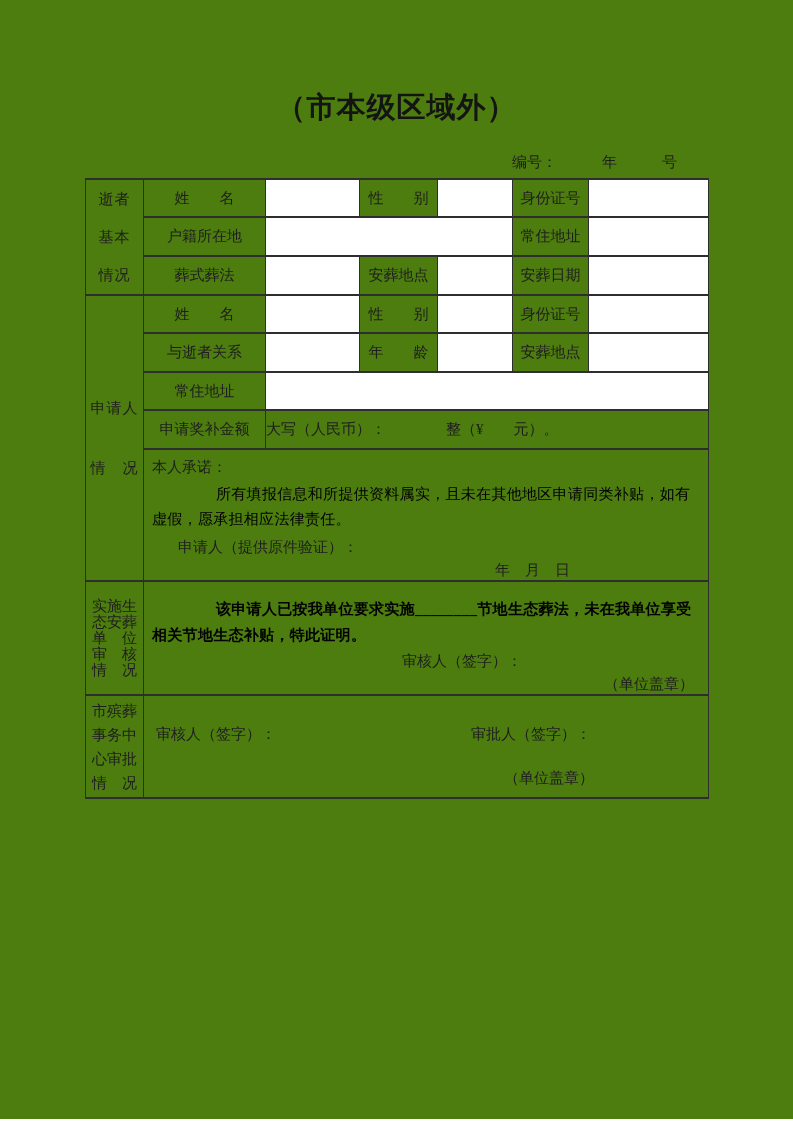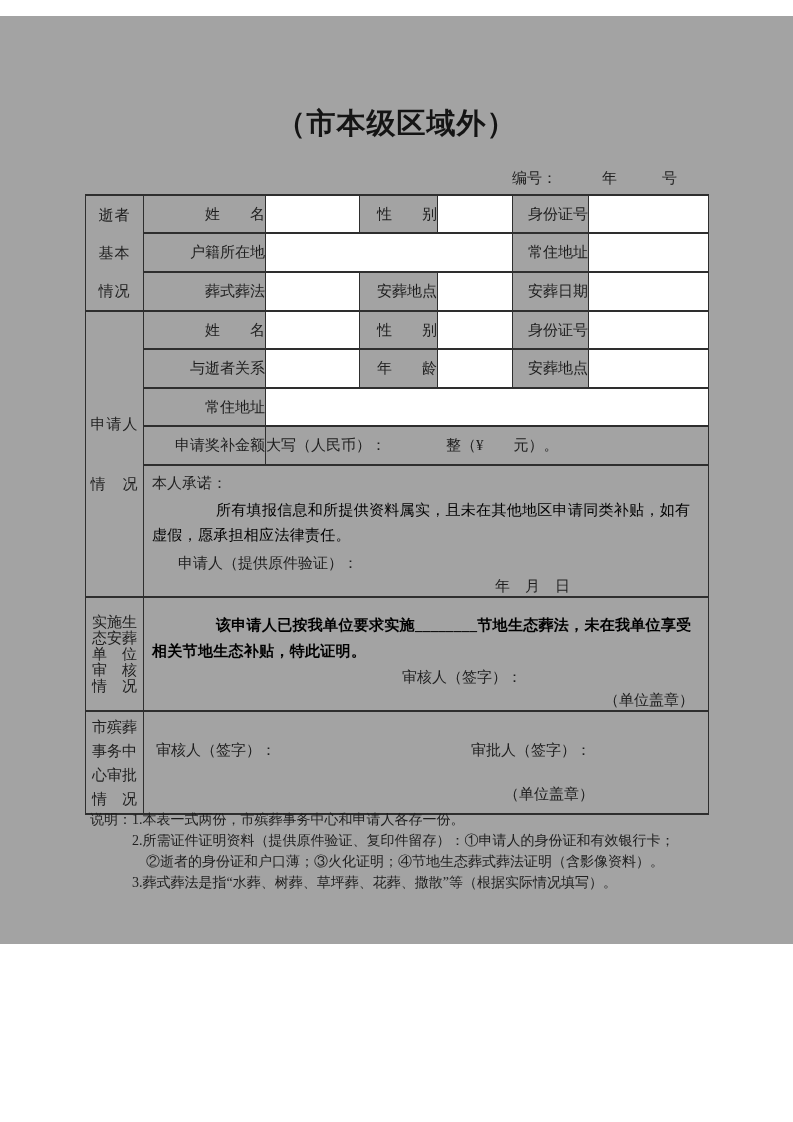--- a/index.html
+++ b/index.html
@@ -1,23 +1,22 @@
 <!DOCTYPE html>
 <html><head>
 <meta charset="utf-8">
 <style>
   html,body{margin:0;padding:0;background:#ffffff;}
   .page{
     position:relative;
-    width:793px;height:928px;
-    background:#a3a3a3;
+    width:793px;height:1119px;
+    background:#4d7c0f;
     font-family:"Liberation Serif","DejaVu Serif",serif;
     color:#1e1e1e;
     overflow:hidden;
-    margin-top:16px;
   }
   .doc-title{
     position:absolute;top:88px;left:0;right:0;
     text-align:center;
     font-family:"Liberation Sans","DejaVu Sans",sans-serif;
     font-weight:700;font-size:29px;letter-spacing:1px;color:#141414;
     white-space:nowrap;
   }
   .serial-line{
     position:absolute;top:152px;left:512px;
@@ -34,21 +33,21 @@
     border-top:2px solid #2e2e2e;border-bottom:2px solid #2e2e2e;
     padding:0;vertical-align:middle;overflow:hidden;
   }
   td.sec{
     text-align:center;white-space:pre-line;
     line-height:38px;letter-spacing:1px;
   }
   td.sec-applicant{line-height:30px;}
   td.sec-tight{line-height:16px;letter-spacing:0;}
   td.sec-four{line-height:24px;letter-spacing:0;text-align:center;}
-  td.lbl{text-align:right;white-space:pre;}
+  td.lbl{text-align:center;white-space:pre;}
   td.val{background:#ffffff;}
   td.amount-cell{text-align:left;padding-left:10px;white-space:pre;}
   td.block{vertical-align:top;}
   .commit-cell-inner{padding:6px 10px 0 8px;}
   .commit-head{line-height:22px;}
   .commit-body{
     margin-top:4px;line-height:25px;
     font-weight:400;color:#000;text-indent:64px;letter-spacing:0.3px;
   }
   .commit-sign{margin-top:4px;line-height:22px;padding-left:26px;}
@@ -184,23 +183,14 @@
               <span class="approval-reviewer">审核人（签字）：</span>
               <span class="approval-approver">审批人（签字）：</span>
             </div>
             <div class="approval-seal">（单位盖章）</div>
           </div>
         </td>
       </tr>
     </tbody>
   </table>
 
-  <div class="notes">
-    <div class="notes-label">说明：</div>
-    <div class="notes-items">
-      <div class="note-item">1.本表一式两份，市殡葬事务中心和申请人各存一份。</div>
-      <div class="note-item">2.所需证件证明资料（提供原件验证、复印件留存）：①申请人的身份证和有效银行卡；
-　②逝者的身份证和户口薄；③火化证明；④节地生态葬式葬法证明（含影像资料）。</div>
-      <div class="note-item">3.葬式葬法是指“水葬、树葬、草坪葬、花葬、撒散”等（根据实际情况填写）。</div>
-    </div>
-  </div>
 
 </div>
 
 </body></html>

